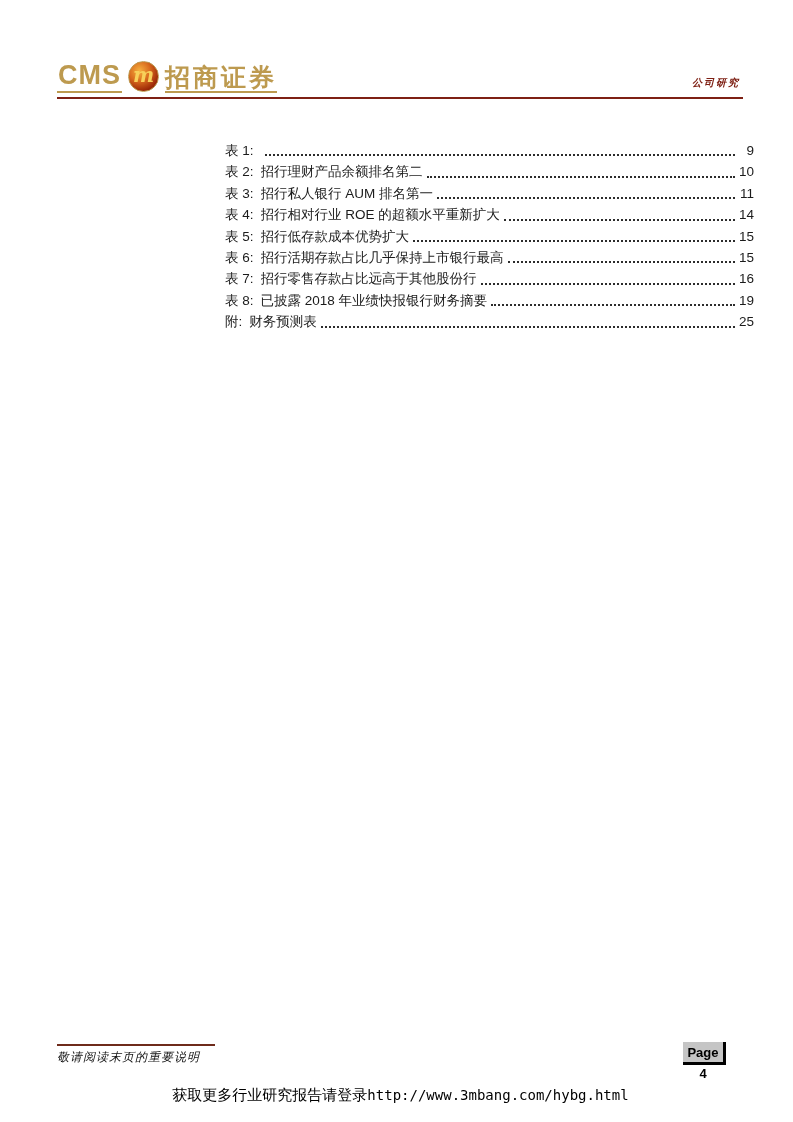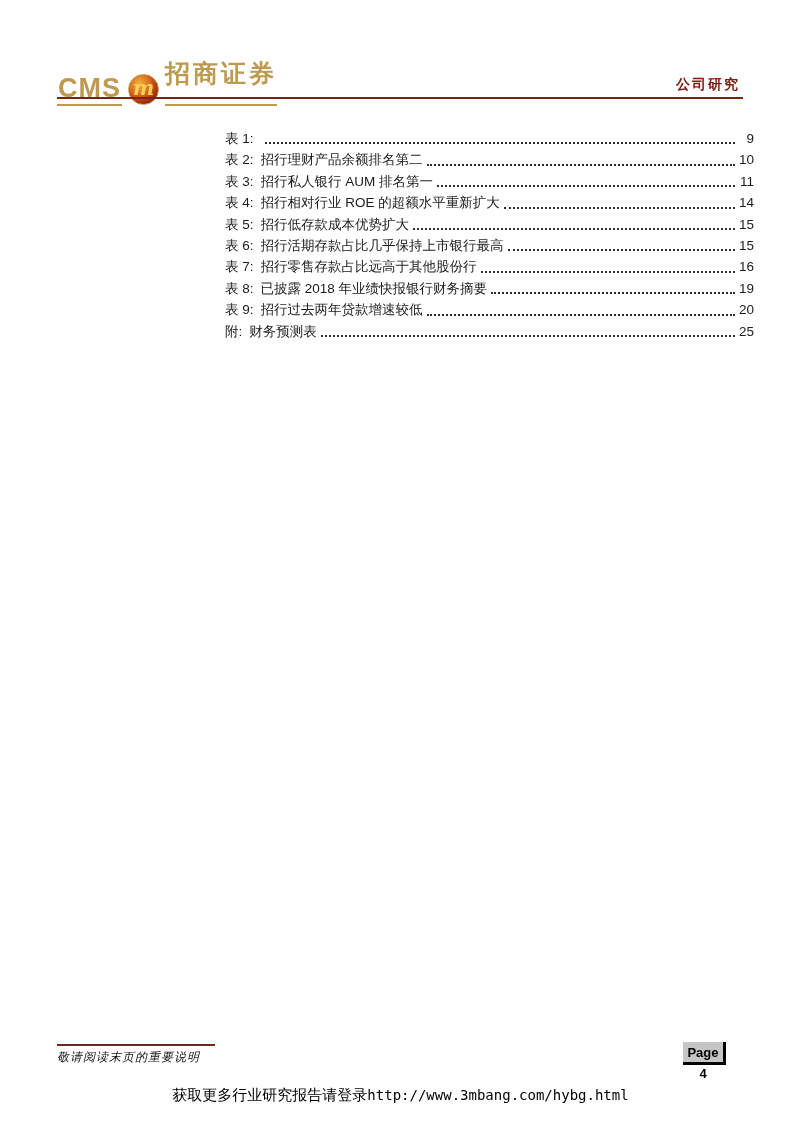--- a/index.html
+++ b/index.html
@@ -35,37 +35,37 @@
   }
   .logo-m {
     color:#f7d05a; font-style:italic; font-weight:bold;
     font-family:"DejaVu Serif", serif;
     font-size:20px; line-height:1; margin-top:-3px;
   }
   .logo-cn {
     font-size:25px; font-weight:bold; letter-spacing:3px;
     color:var(--gold,#BD9A4F);
     border-bottom:2px solid var(--gold,#BD9A4F);
-    padding-bottom:18px;
+    padding-bottom:1px;
     line-height:1;
   }
   .category {
     position:absolute; top:76px; right:53px;
     color:var(--dark-red,#7E2014);
-    font-weight:bold; 
-    font-size:14px; letter-spacing:2px;
+    font-weight:bold; font-style:italic;
+    font-size:10px; letter-spacing:2px;
   }
   .header-rule {
     position:absolute; left:57px; top:97px;
     width:686px; height:2px;
     background:var(--dark-red,#7E2014);
   }
 
   
-  .toc { position:absolute; left:225px; top:128px; width:529px; }
+  .toc { position:absolute; left:225px; top:140px; width:529px; }
   .toc-row {
     display:flex;
     height:21.4px; line-height:21.4px;
     font-size:13.5px; color:#1b1b1b;
     white-space:nowrap;
   }
   .toc-label { margin-right:7px; flex:0 0 auto; }
   .toc-title { flex:0 1 auto; overflow:hidden; }
   .toc-dots {
     flex:1 1 auto; min-width:18px;
@@ -175,26 +175,20 @@
     <span class="toc-page">16</span>
   </div>
 
   <div class="toc-row">
     <span class="toc-label">表 8:</span>
     <span class="toc-title">已披露 2018 年业绩快报银行财务摘要</span>
     <span class="toc-dots"></span>
     <span class="toc-page">19</span>
   </div>
 
-  <div class="toc-row">
-    <span class="toc-label">表 9:</span>
-    <span class="toc-title">招行过去两年贷款增速较低</span>
-    <span class="toc-dots"></span>
-    <span class="toc-page">20</span>
-  </div>
 
   <div class="toc-row">
     <span class="toc-label">附:</span>
     <span class="toc-title">财务预测表</span>
     <span class="toc-dots"></span>
     <span class="toc-page">25</span>
   </div>
 </div>
 
   <div class="footer-line"></div>

